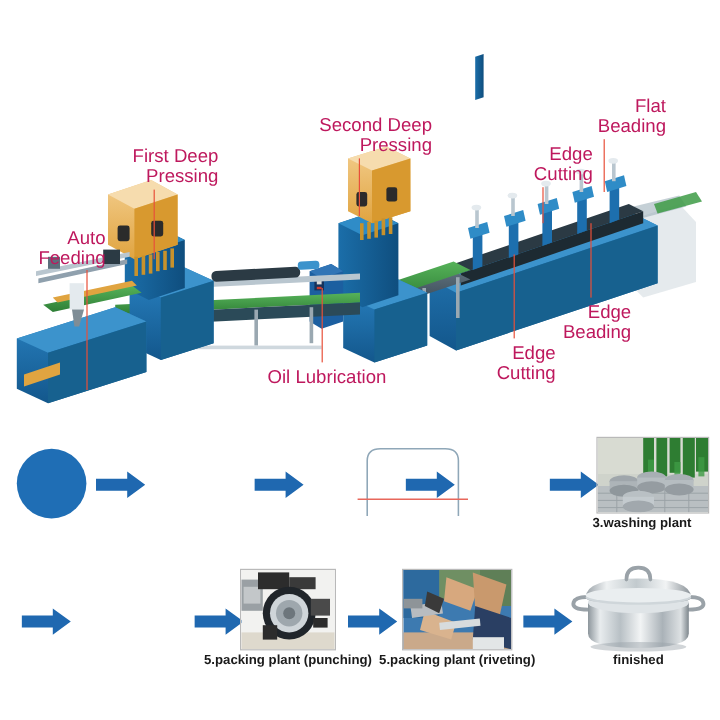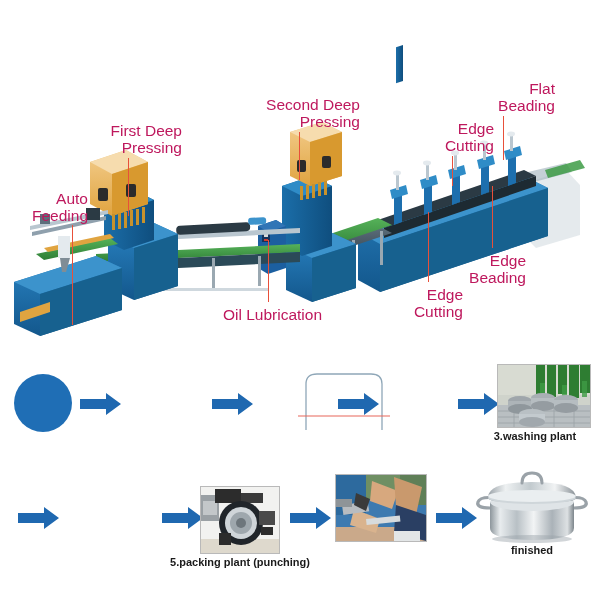--- a/index.html
+++ b/index.html
@@ -366,21 +366,21 @@
           </svg>
       </div>
 
 
       <div class="arrow" style="left:162px;top:36px;">
         <svg width="42" height="24" viewBox="0 0 42 24">
             <polygon points="0,7 26,7 26,1 41,12 26,23 26,17 0,17" fill="#1f68b0"></polygon>
           </svg>
       </div>
 
-      <div class="cell" style="left:200px;top:16px;width:80px;height:96px;">
+      <div class="cell" style="left:200px;top:4px;width:80px;height:96px;">
         <div class="photo" style="left:0;top:0;width:78px;height:66px;">
           <svg width="78" height="66" viewBox="0 0 78 66">
             <rect width="78" height="66" fill="#f2f2f0"></rect>
             <rect x="0" y="52" width="78" height="14" fill="#ded9cd"></rect>
             <rect x="0" y="8" width="18" height="26" fill="#9aa0a4"></rect>
             <rect x="2" y="14" width="14" height="14" fill="#c3c7c9"></rect>
             <rect x="14" y="2" width="26" height="14" fill="#2c2c2c"></rect>
             <rect x="40" y="6" width="22" height="10" fill="#3a3a3a"></rect>
             <circle cx="40" cy="36" r="22" fill="#20252a"></circle>
             <circle cx="40" cy="36" r="16" fill="#cfd5d9"></circle>
@@ -412,20 +412,21 @@
             <path d="M58,2 L86,12 L80,40 L60,32 Z" fill="#c9996d"></path>
             <path d="M60,30 L90,40 L90,66 L58,58 Z" fill="#2a3f63"></path>
             <path d="M18,34 L44,44 L40,58 L14,50 Z" fill="#d9b38e"></path>
             <rect x="6" y="30" width="26" height="10" fill="#b8bcc0" transform="rotate(-8 6 30)"></rect>
             <rect x="0" y="24" width="16" height="8" fill="#8e9498"></rect>
             <path d="M20,18 L34,24 L30,36 L18,30 Z" fill="#3a3a3a"></path>
             <rect x="30" y="44" width="34" height="6" fill="#d7dbdd" transform="rotate(-6 30 44)"></rect>
             <rect x="58" y="56" width="26" height="10" fill="#e3e6e7"></rect>
           </svg>
         </div>
+        <div class="cell-label" style="top:70px;">5.packing plant (riveting)</div>
       </div>
 
       <div class="arrow" style="left:436px;top:36px;">
         <svg width="42" height="24" viewBox="0 0 42 24">
             <polygon points="0,7 26,7 26,1 41,12 26,23 26,17 0,17" fill="#1f68b0"></polygon>
           </svg>
       </div>
 
       <div class="cell" style="left:472px;top:0px;width:120px;height:100px;">
         <svg class="shape-svg" style="left:0;top:0;" width="120" height="74" viewBox="0 0 120 74">

